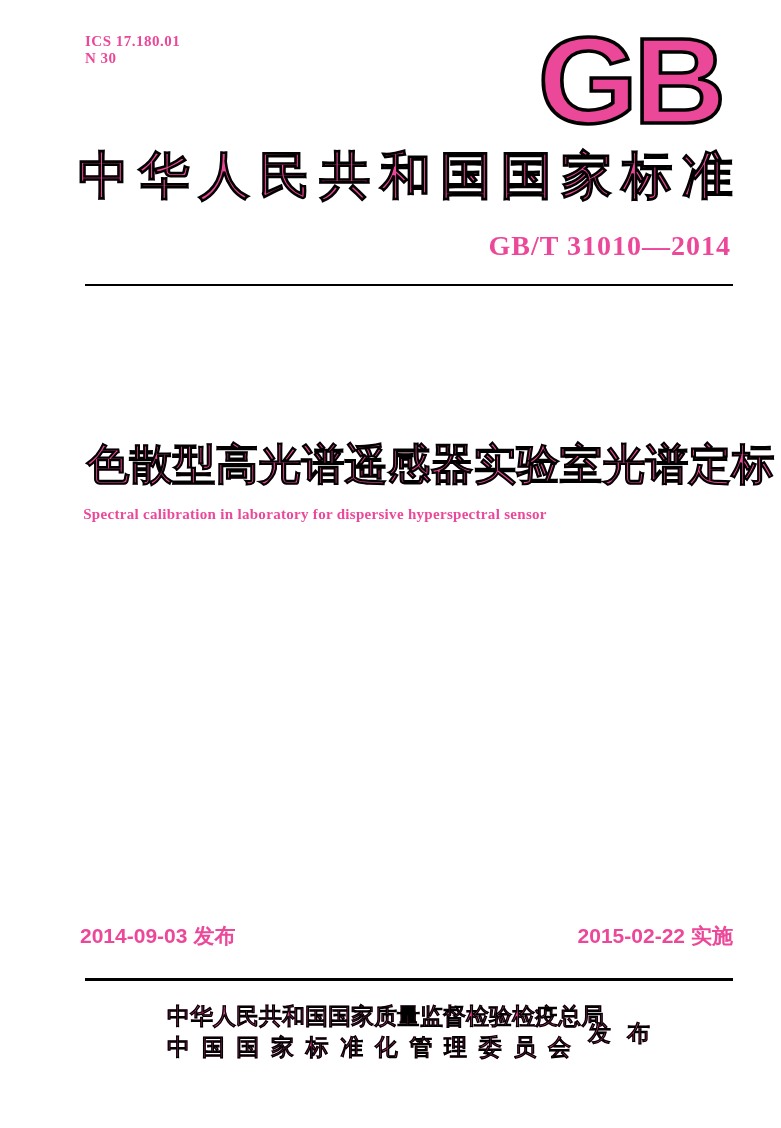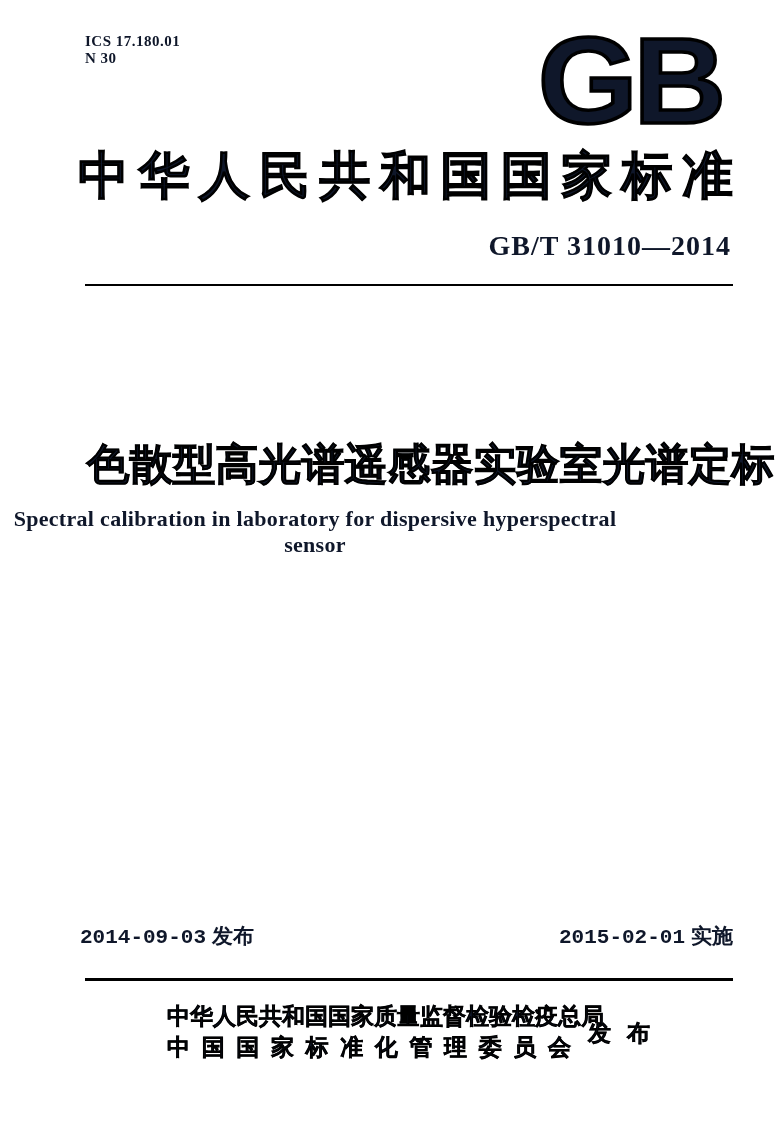--- a/index.html
+++ b/index.html
@@ -1,17 +1,17 @@
 <!DOCTYPE html>
 <html><head>
 <meta charset="utf-8">
 <style>
   html,body{margin:0;padding:0;background:#e8e8e8;}
   .page{
-    position:relative;width:781px;height:1128px;background:#ffffff;color:#0f172a;
+    position:relative;width:781px;height:1128px;background:#ffffff;color:#ec4899;
     font-family:"Liberation Serif","DejaVu Serif",serif;overflow:hidden;
     margin:0 auto;box-shadow:0 0 4px rgba(0,0,0,.25);
   }
   .abs{position:absolute;}
   
   .ics{left:85px;top:33px;font-weight:bold;font-size:15px;line-height:17px;letter-spacing:.5px;}
   
   .gb-logo{
     left:538px;top:20px;line-height:1;font-size:122px;font-weight:bold;
     font-family:"Liberation Sans","DejaVu Sans",sans-serif;letter-spacing:-4px;
@@ -24,23 +24,23 @@
   }
   .char-justify{display:flex;justify-content:space-between;}
   .std-num{right:50px;top:230px;font-size:28px;font-weight:bold;letter-spacing:1px;}
   .rule-thin{left:85px;top:284px;width:648px;height:2px;background:#000;}
   
   .title-cn{
     left:0;top:436px;width:781px;text-align:center;font-size:43px;font-weight:bold;
     font-family:"Liberation Sans","DejaVu Sans",sans-serif;letter-spacing:0px;padding-left:40px;
     -webkit-text-stroke:.8px #000;
   }
-  .title-en{left:0;top:506px;width:630px;text-align:center;font-size:22px;font-weight:bold;letter-spacing:.3px;}
+  .title-en{left:0;top:506px;width:630px;text-align:center;font-size:15px;font-weight:bold;letter-spacing:.3px;}
   
-  .date{top:922px;font-size:21px;font-weight:bold;font-family:Liberation Mono, monospace;}
+  .date{top:922px;font-size:21px;font-weight:bold;font-family:Liberation Sans, sans-serif;}
   .date-left{left:80px;}
   .date-right{right:48px;}
   .date .lbl{margin-left:6px;}
   .rule-thick{left:85px;top:978px;width:648px;height:3px;background:#000;}
   
   .pub{left:167px;top:1001px;width:404px;font-size:23px;font-weight:bold;}
   .pub-line{height:31px;align-items:center;-webkit-text-stroke:.5px #000;}
   .publish-label{
     left:588px;top:1018px;width:62px;font-size:23px;font-weight:bold;
     -webkit-text-stroke:.5px #000;
@@ -78,21 +78,21 @@
 
   <div class="abs title-cn">色散型高光谱遥感器实验室光谱定标</div>
 
   <div class="abs title-en">Spectral calibration in laboratory for dispersive hyperspectral sensor</div>
 
   <div class="abs date date-left">
     <span>2014-09-03</span><span class="lbl">发布</span>
   </div>
 
   <div class="abs date date-right">
-    <span>2015-02-01</span><span class="lbl">实施</span>
+    <span>2015-02-22</span><span class="lbl">实施</span>
   </div>
 
   <div class="abs rule-thick"></div>
 
   <div class="abs pub">
     <div class="pub-line char-justify">
         <span>中</span>
         <span>华</span>
         <span>人</span>
         <span>民</span>

